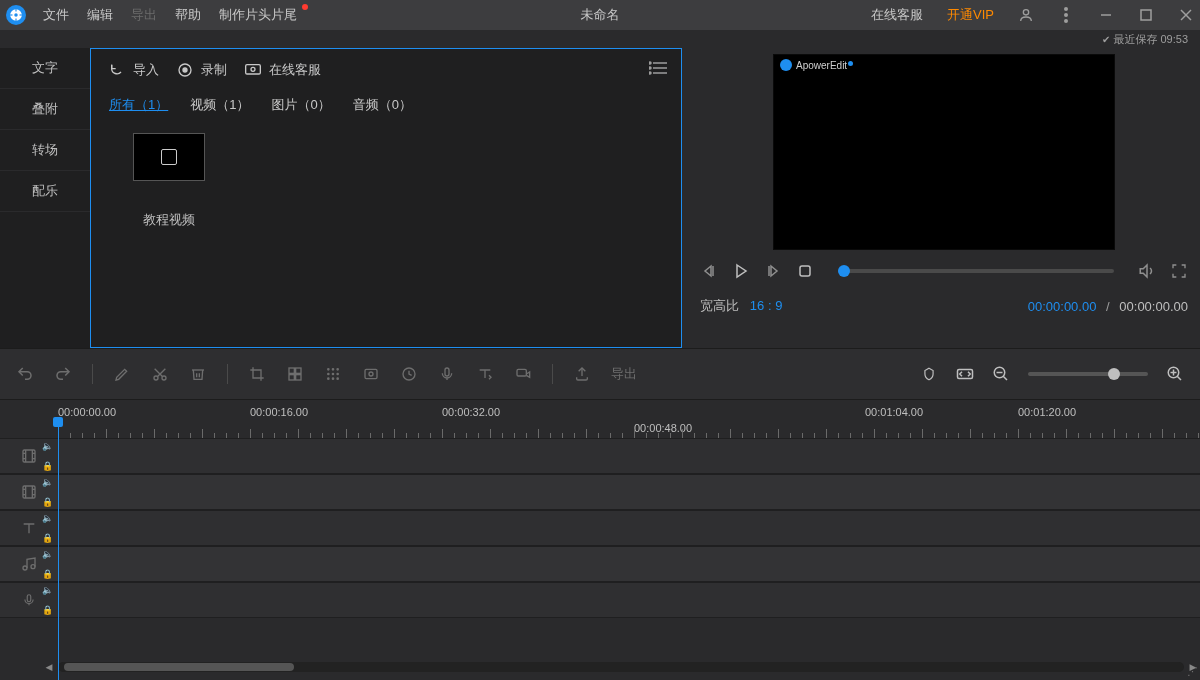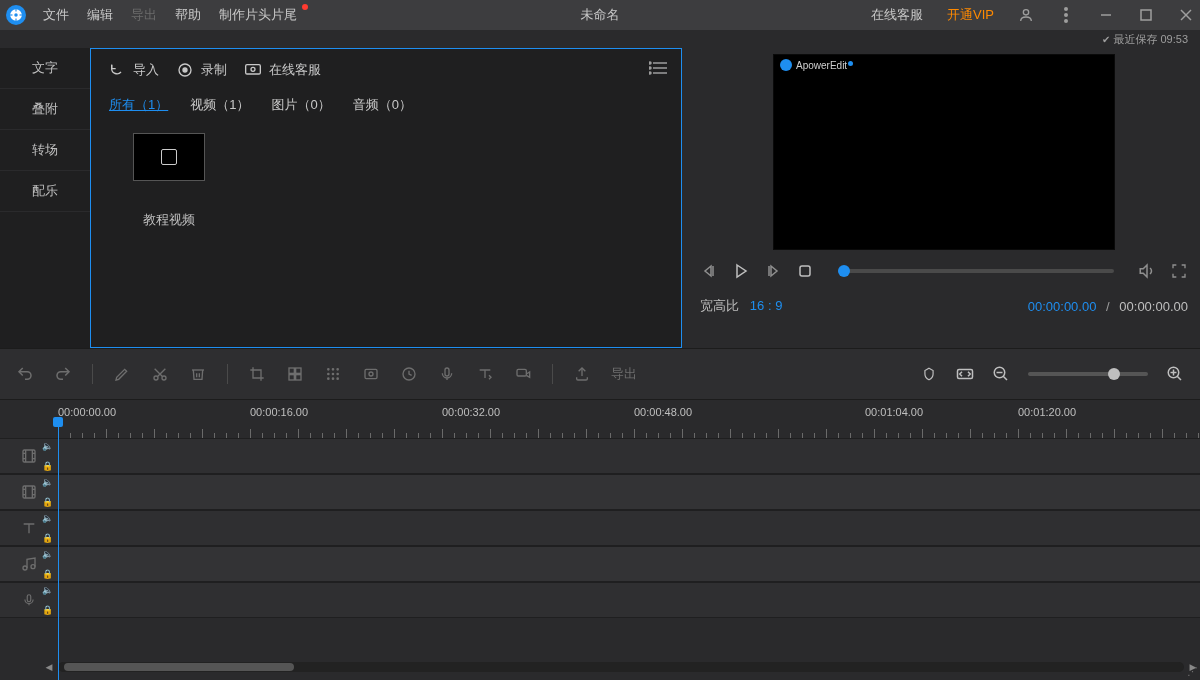--- a/index.html
+++ b/index.html
@@ -392,21 +392,21 @@
         </svg>
       </span>
   </div>
 </div>
 
 <div class="timeline">
   <div class="ruler" id="ruler">
       <span class="ruler-label" style="left: 0px;">00:00:00.00</span>
       <span class="ruler-label" style="left: 192px;">00:00:16.00</span>
       <span class="ruler-label" style="left: 384px; text-align: center;">00:00:32.00</span>
-      <span class="ruler-label" style="left: 576px;">00:00:48.00</span>
+      <span class="ruler-label" style="left: 576px; margin-top: 16px;">00:00:48.00</span>
       <span class="ruler-label" style="left: 768px; margin-left: 39px;">00:01:04.00</span>
       <span class="ruler-label" style="left: 960px;">00:01:20.00</span>
       <div class="tick" style="left: 0px; height: 9px;"></div>
       <div class="tick" style="left: 12px; height: 5px;"></div>
       <div class="tick" style="left: 24px; height: 5px;"></div>
       <div class="tick" style="left: 36px; height: 5px;"></div>
       <div class="tick" style="left: 48px; height: 9px;"></div>
       <div class="tick" style="left: 60px; height: 5px;"></div>
       <div class="tick" style="left: 72px; height: 5px;"></div>
       <div class="tick" style="left: 84px; height: 5px;"></div>

